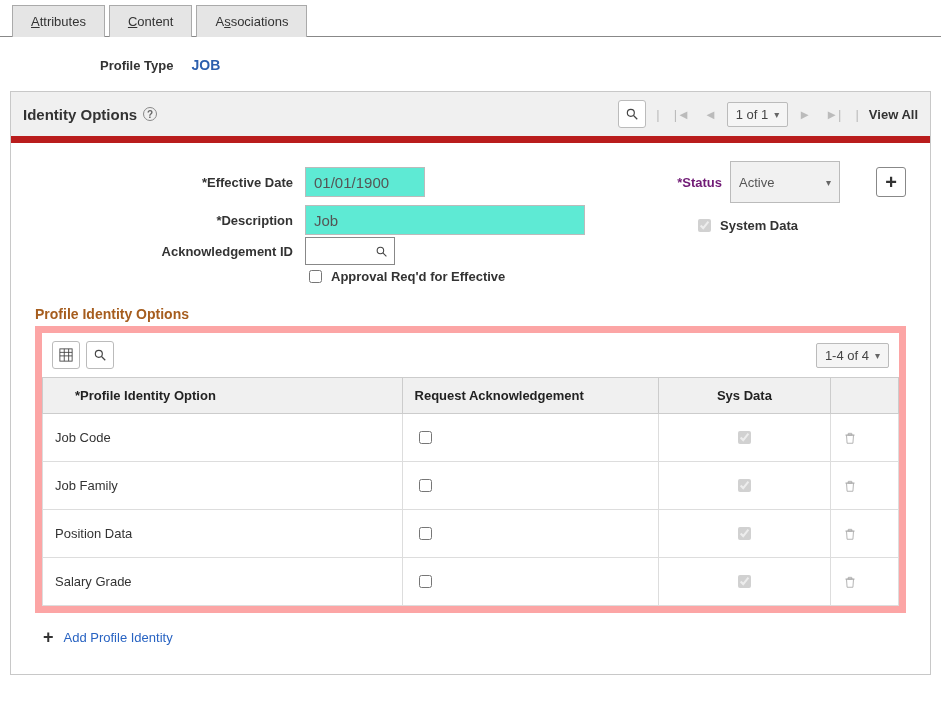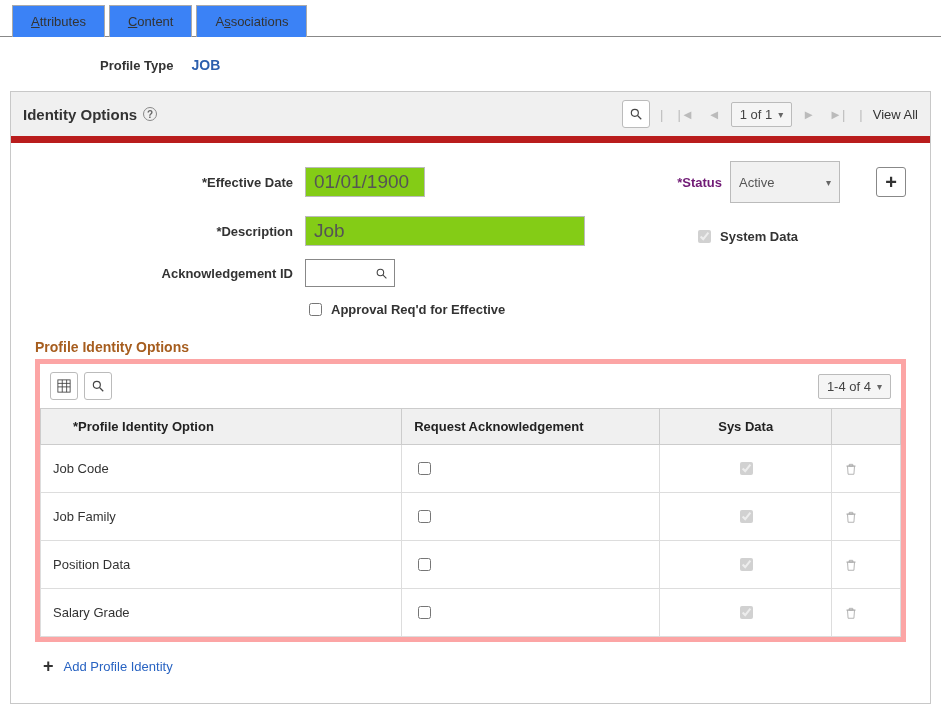--- a/index.html
+++ b/index.html
@@ -15,21 +15,21 @@
   .tabs {
     display: flex;
     border-bottom: 1px solid #888;
     padding-left: 12px;
     padding-top: 4px;
   }
   .tab {
     padding: 8px 18px;
     border: 1px solid #aaa;
     border-bottom: none;
-    background: #3b82f6;
+    background: #e5e5e5;
     margin-right: 4px;
     cursor: pointer;
     font-size: 13px;
     position: relative;
     top: 1px;
   }
   .tab.active {
     background: #c7e3fb;
     font-weight: bold;
     color: #1a4d8f;
@@ -117,41 +117,42 @@
     font-size: 13px;
     color: #444;
     display: inline-flex;
     align-items: center;
     gap: 6px;
     cursor: pointer;
   }
   .viewall {
     color: #333;
     cursor: pointer;
+    font-weight: bold;
   }
   .panel-body {
     padding: 18px 24px 18px 24px;
   }
   .form-grid {
     display: grid;
     grid-template-columns: 270px 290px 1fr;
-    row-gap: 13px;
+    row-gap: 2px;
     align-items: center;
   }
   .form-label {
     text-align: right;
     padding-right: 12px;
     font-weight: bold;
     color: #333;
   }
   .text-input {
     border: 1px solid #bbb;
-    background: #84cc16;
+    background: #5eead4;
     padding: 6px 8px;
-    font-size: 19px;
+    font-size: 15px;
     color: #555;
     height: 30px;
   }
   .text-input.wide { width: 280px; }
   .text-input.narrow { width: 120px; }
   .small-lookup {
     border: 1px solid #888;
     background: #fff;
     width: 90px;
     height: 28px;
@@ -212,21 +213,21 @@
     accent-color: #888;
   }
   .subsection-title {
     color: #a65d1e;
     font-weight: bold;
     font-size: 14px;
     margin: 16px 0 4px 0;
     padding-top: 4px;
   }
   .grid-wrap {
-    border: 5px solid #fca5a5;
+    border: 7px solid #fca5a5;
   }
   .grid-toolbar {
     display: flex;
     align-items: center;
     justify-content: space-between;
     padding: 8px 10px;
   }
   .grid-toolbar-left {
     display: flex;
     gap: 6px;

